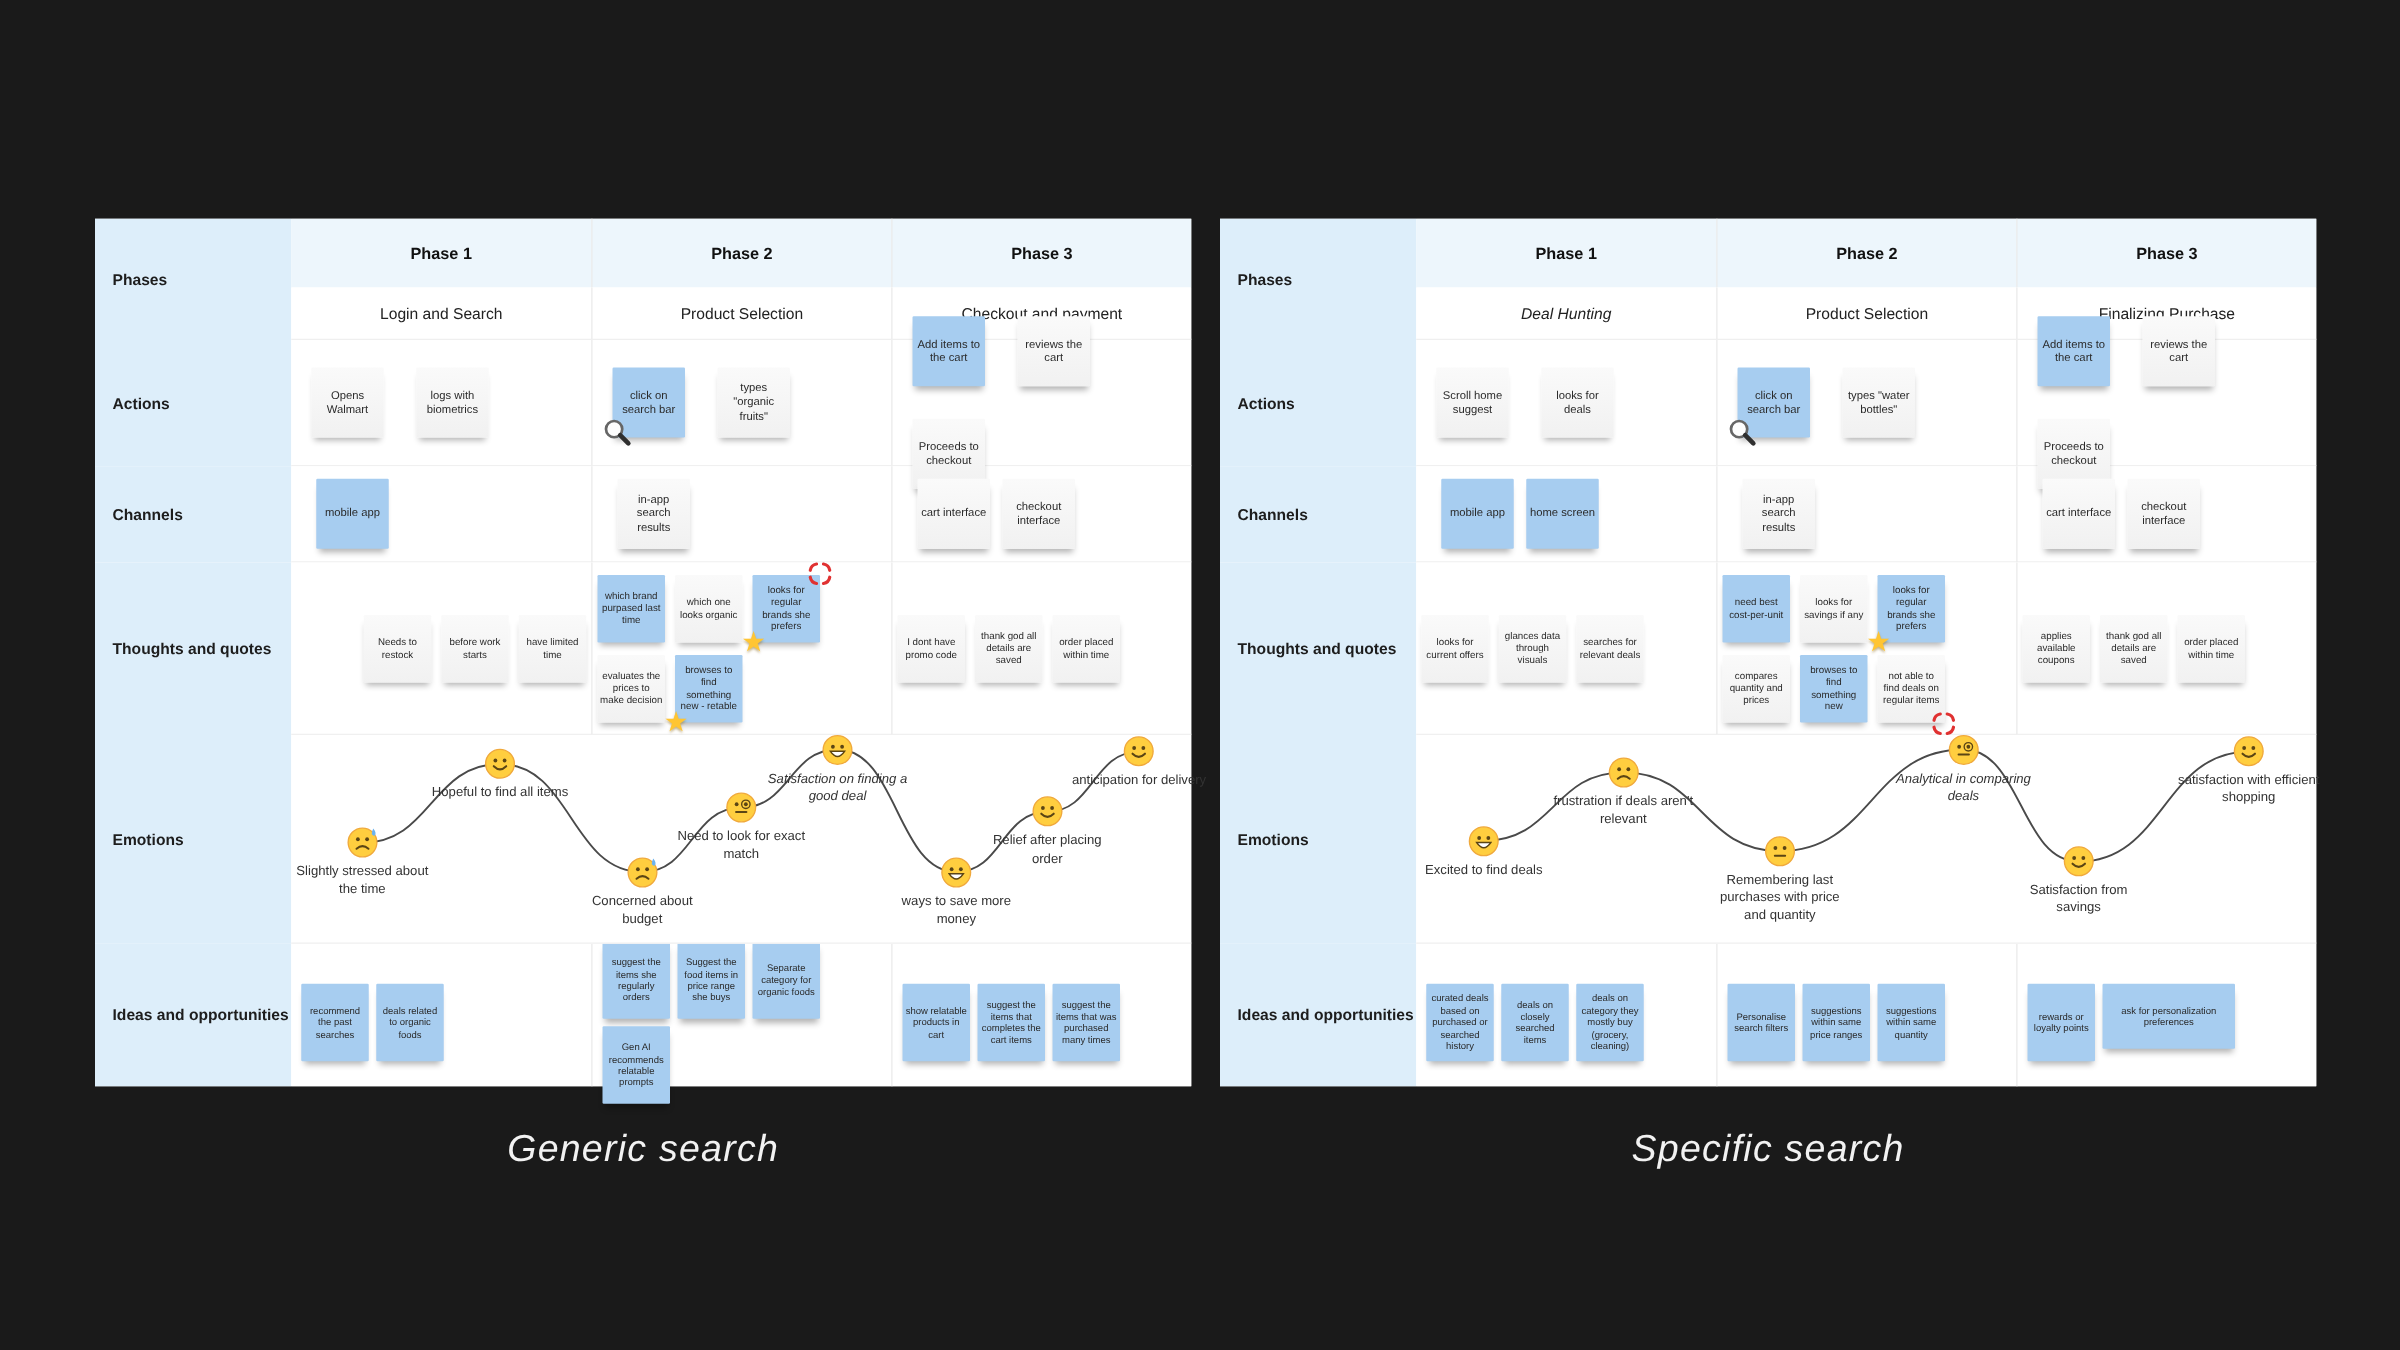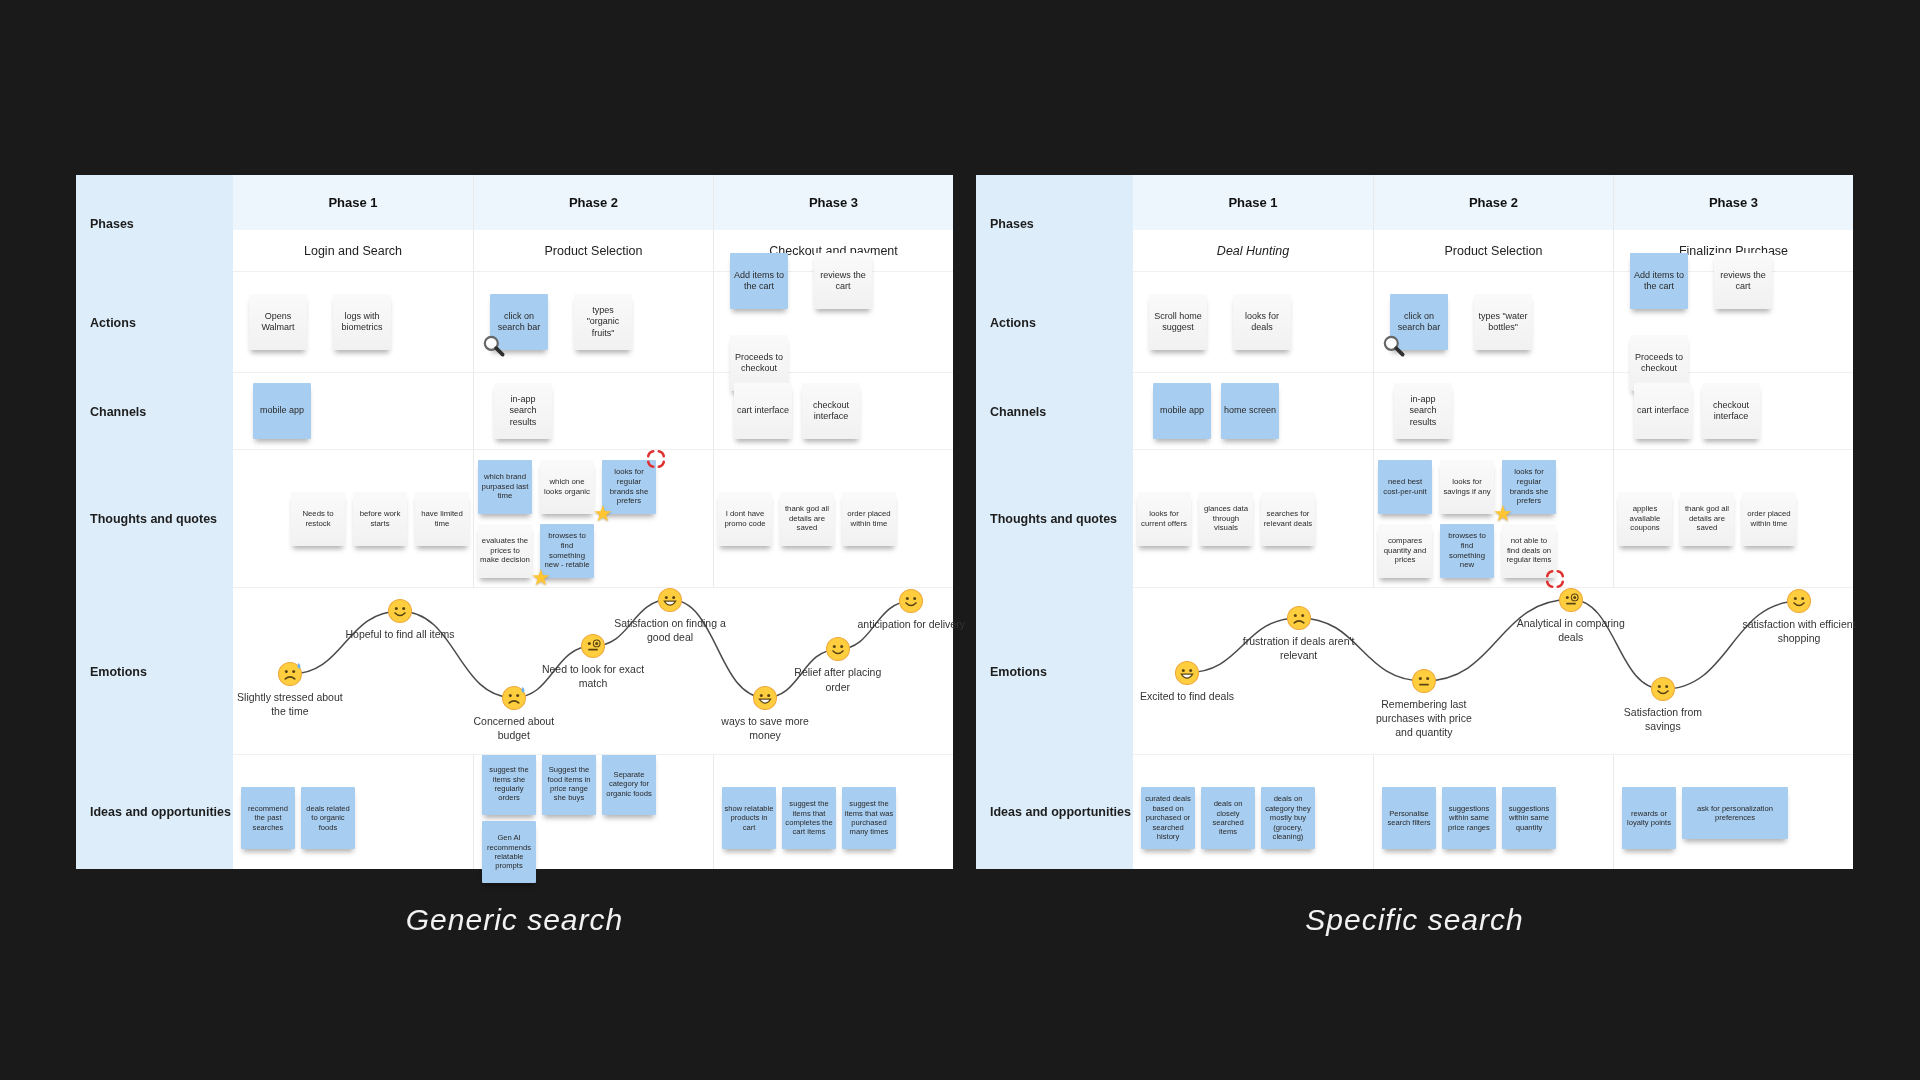--- a/index.html
+++ b/index.html
@@ -276,21 +276,21 @@
           <circle cx="15.4" cy="9.6" r="3.1" fill="none" stroke="#5b4514" stroke-width="1"></circle>
           <path d="M8.2,15.4 L15.8,15.4" fill="none" stroke="#5b4514" stroke-width="1.5" stroke-linecap="round"></path>
         </svg></div>
       <div class="emo-label" style="left: 50%; top: calc(35% + 16px);"><span>Need to look for exact match</span></div>
       <div class="emo-face" style="left: 60.7%; top: 7%;"><svg width="26" height="26" viewBox="0 0 24 24">
           <circle cx="12" cy="12" r="10.6" fill="#ffce3f" stroke="#f0a93c" stroke-width="1"></circle>
           <circle cx="8.6" cy="9.6" r="1.4" fill="#5b4514"></circle>
           <circle cx="15.4" cy="9.6" r="1.4" fill="#5b4514"></circle>
           <path d="M6.8,13 Q12,20.6 17.2,13 Z" fill="#ffffff" stroke="#5b4514" stroke-width="1.1"></path>
         </svg></div>
-      <div class="emo-label" style="left: 60.7%; top: calc(7% + 16px);"><span>Satisfaction on finding a good deal</span></div>
+      <div class="emo-label" style="left: 60.7%; top: calc(7% + 16px); font-style: italic;"><span>Satisfaction on finding a good deal</span></div>
       <div class="emo-face" style="left: 73.9%; top: 66%;"><svg width="26" height="26" viewBox="0 0 24 24">
           <circle cx="12" cy="12" r="10.6" fill="#ffce3f" stroke="#f0a93c" stroke-width="1"></circle>
           <circle cx="8.6" cy="9.6" r="1.4" fill="#5b4514"></circle>
           <circle cx="15.4" cy="9.6" r="1.4" fill="#5b4514"></circle>
           <path d="M6.8,13 Q12,20.6 17.2,13 Z" fill="#ffffff" stroke="#5b4514" stroke-width="1.1"></path>
         </svg></div>
       <div class="emo-label" style="left: 73.9%; top: calc(66% + 16px);"><span>ways to save more money</span></div>
       <div class="emo-face" style="left: 84%; top: 37%;"><svg width="26" height="26" viewBox="0 0 24 24">
           <circle cx="12" cy="12" r="10.6" fill="#ffce3f" stroke="#f0a93c" stroke-width="1"></circle>
           <circle cx="8.6" cy="9.6" r="1.4" fill="#5b4514"></circle>
@@ -500,21 +500,21 @@
           <path d="M8.2,15.4 L15.8,15.4" fill="none" stroke="#5b4514" stroke-width="1.5" stroke-linecap="round"></path>
         </svg></div>
       <div class="emo-label" style="left: 40.4%; top: calc(56% + 16px);"><span>Remembering last purchases with price and quantity</span></div>
       <div class="emo-face" style="left: 60.8%; top: 7%;"><svg width="26" height="26" viewBox="0 0 24 24">
           <circle cx="12" cy="12" r="10.6" fill="#ffce3f" stroke="#f0a93c" stroke-width="1"></circle>
           <circle cx="8.6" cy="9.6" r="1.4" fill="#5b4514"></circle>
           <circle cx="15.4" cy="9.6" r="1.4" fill="#5b4514"></circle>
           <circle cx="15.4" cy="9.6" r="3.1" fill="none" stroke="#5b4514" stroke-width="1"></circle>
           <path d="M8.2,15.4 L15.8,15.4" fill="none" stroke="#5b4514" stroke-width="1.5" stroke-linecap="round"></path>
         </svg></div>
-      <div class="emo-label" style="left: 60.8%; top: calc(7% + 16px);"><span>Analytical in comparing deals</span></div>
+      <div class="emo-label" style="left: 60.8%; top: calc(7% + 16px); font-style: italic;"><span>Analytical in comparing deals</span></div>
       <div class="emo-face" style="left: 73.6%; top: 61%;"><svg width="26" height="26" viewBox="0 0 24 24">
           <circle cx="12" cy="12" r="10.6" fill="#ffce3f" stroke="#f0a93c" stroke-width="1"></circle>
           <circle cx="8.6" cy="9.6" r="1.4" fill="#5b4514"></circle>
           <circle cx="15.4" cy="9.6" r="1.4" fill="#5b4514"></circle>
           <path d="M7.4,13.8 Q12,18.4 16.6,13.8" fill="none" stroke="#5b4514" stroke-width="1.5" stroke-linecap="round"></path>
         </svg></div>
       <div class="emo-label" style="left: 73.6%; top: calc(61% + 16px);"><span>Satisfaction from savings</span></div>
       <div class="emo-face" style="left: 92.5%; top: 8%;"><svg width="26" height="26" viewBox="0 0 24 24">
           <circle cx="12" cy="12" r="10.6" fill="#ffce3f" stroke="#f0a93c" stroke-width="1"></circle>
           <circle cx="8.6" cy="9.6" r="1.4" fill="#5b4514"></circle>

